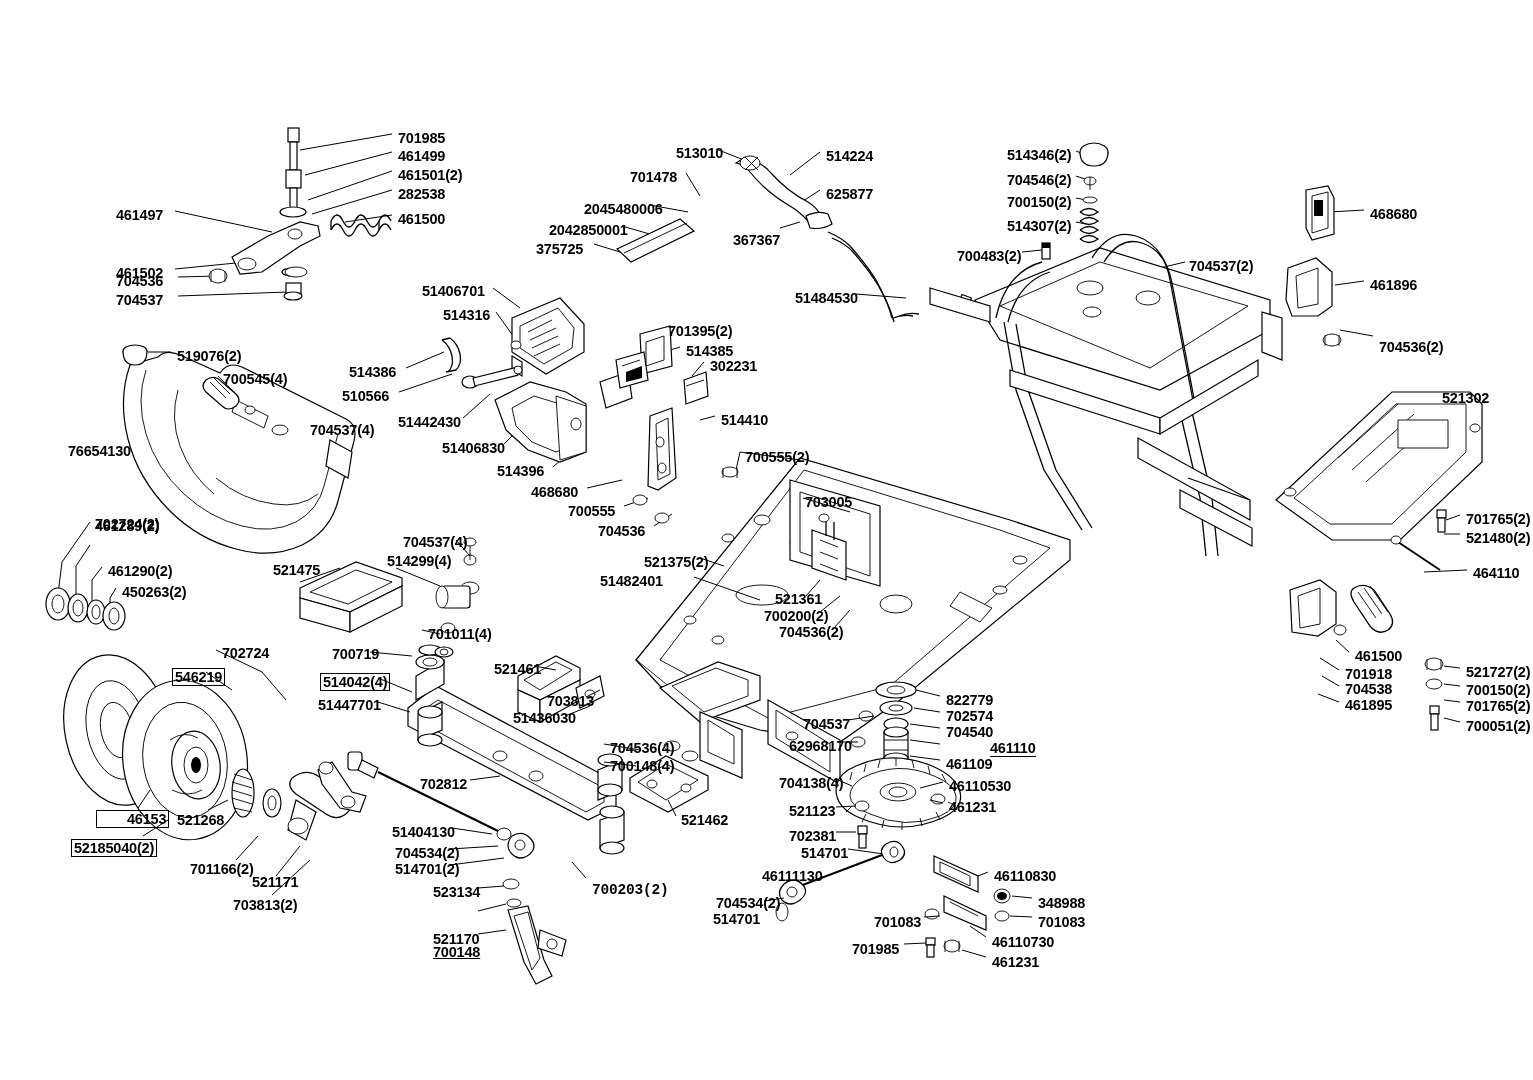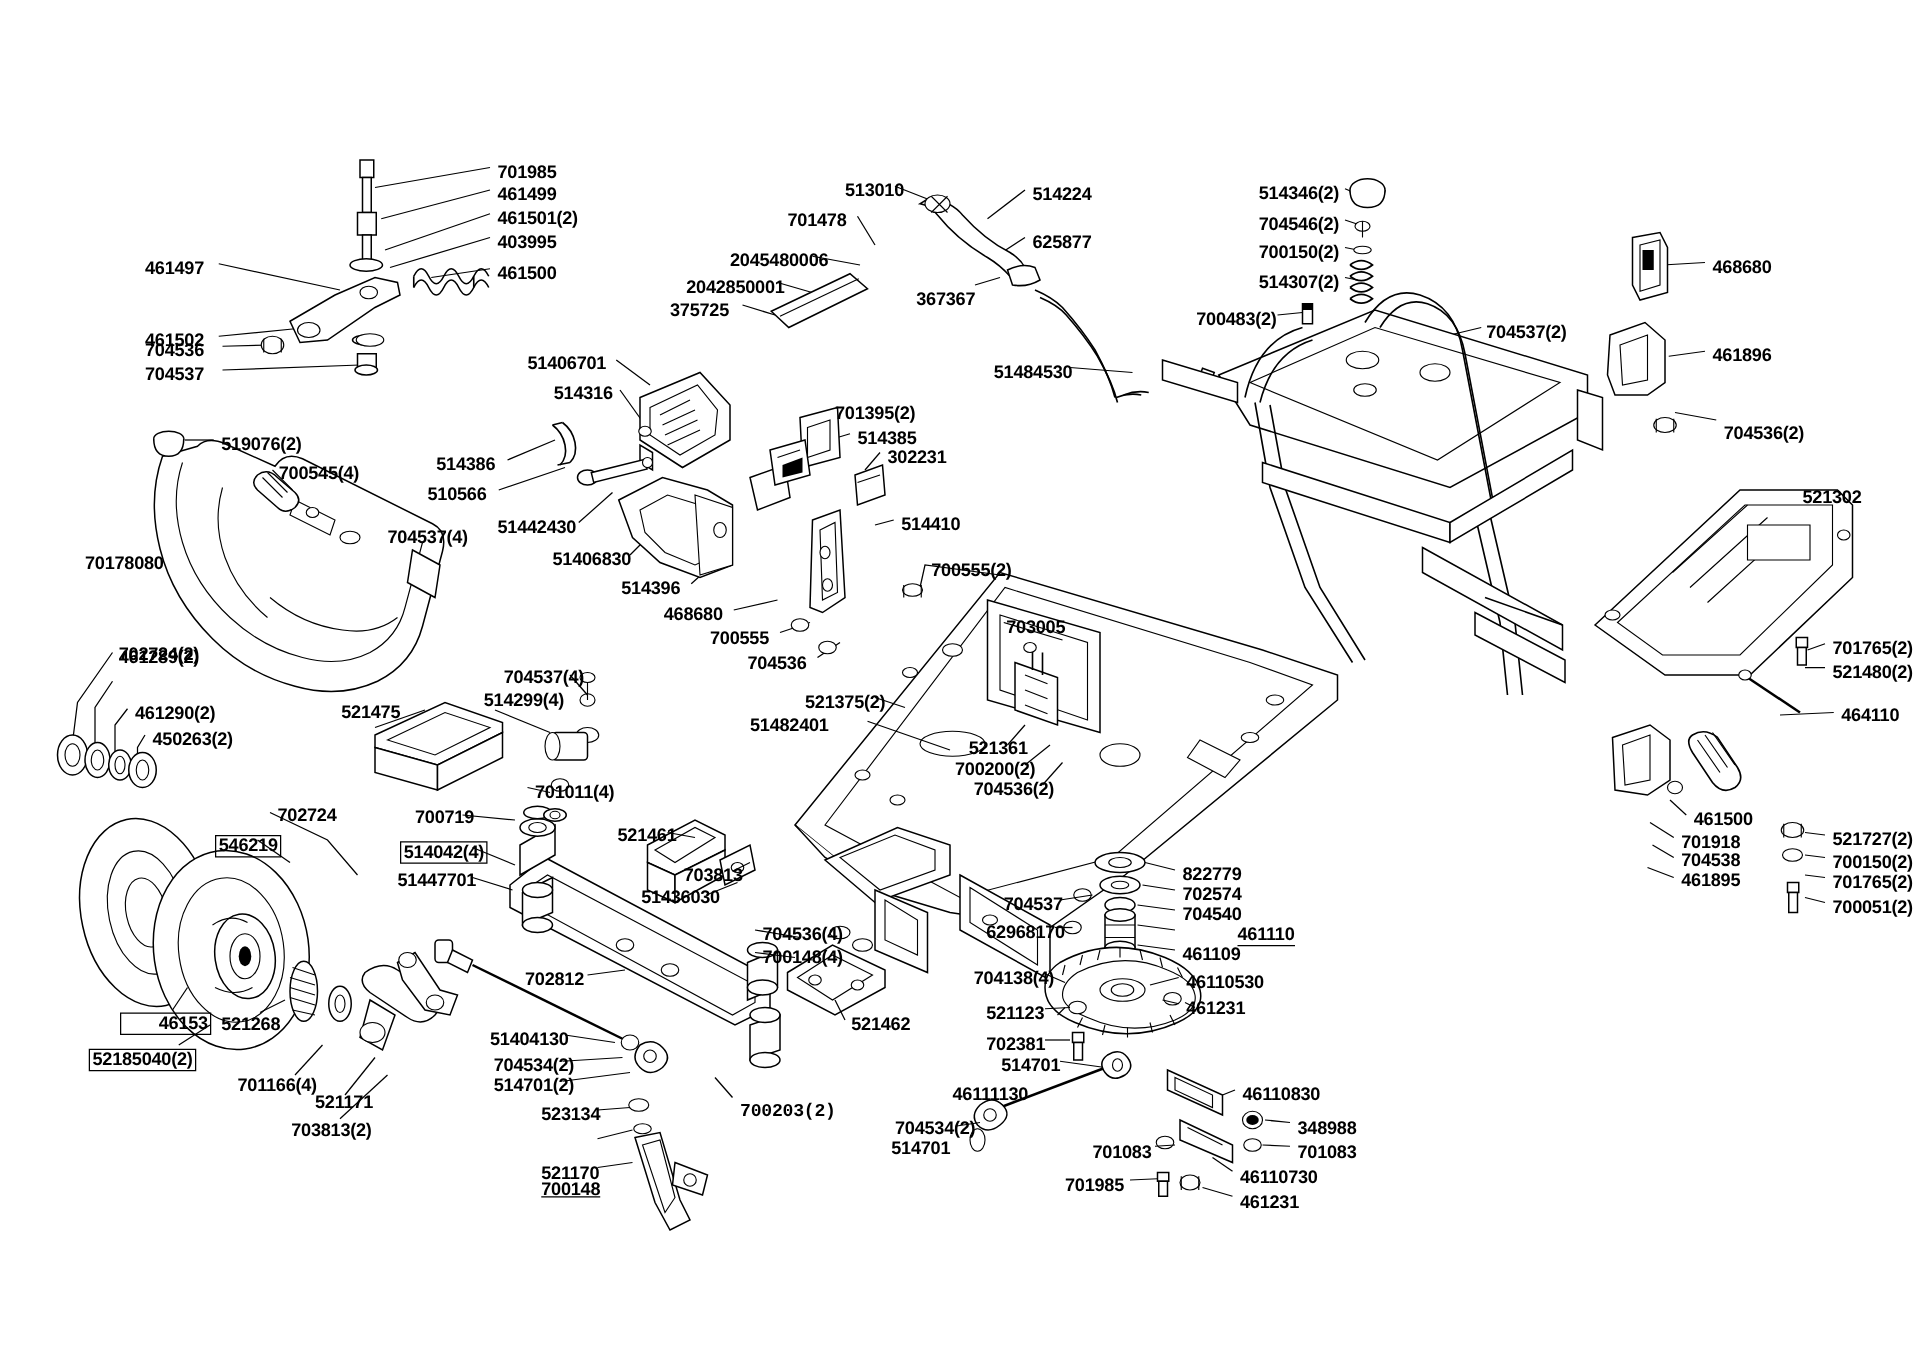--- a/index.html
+++ b/index.html
@@ -557,21 +557,21 @@
       <path d="M986 957 L962 950"></path>
       <path d="M904 944 L926 943"></path>
       <path d="M764 901 L784 898"></path>
     </g>
   </svg>
 
   <div id="labels">
       <div class="lbl" style="left: 398px; top: 130px;">701985</div>
       <div class="lbl" style="left: 398px; top: 148px;">461499</div>
       <div class="lbl" style="left: 398px; top: 167px;">461501(2)</div>
-      <div class="lbl" style="left: 398px; top: 186px;">403995</div>
+      <div class="lbl" style="left: 398px; top: 186px;">282538</div>
       <div class="lbl" style="left: 398px; top: 211px;">461500</div>
       <div class="lbl" style="left: 116px; top: 207px;">461497</div>
       <div class="lbl" style="left: 116px; top: 265px;">461502</div>
       <div class="lbl" style="left: 116px; top: 273px;">704536</div>
       <div class="lbl" style="left: 116px; top: 292px;">704537</div>
       <div class="lbl" style="left: 676px; top: 145px;">513010</div>
       <div class="lbl" style="left: 630px; top: 169px;">701478</div>
       <div class="lbl" style="left: 826px; top: 148px;">514224</div>
       <div class="lbl" style="left: 826px; top: 186px;">625877</div>
       <div class="lbl" style="left: 584px; top: 201px;">2045480006</div>
@@ -601,41 +601,41 @@
       <div class="lbl" style="left: 710px; top: 358px;">302231</div>
       <div class="lbl" style="left: 721px; top: 412px;">514410</div>
       <div class="lbl" style="left: 531px; top: 484px;">468680</div>
       <div class="lbl" style="left: 568px; top: 503px;">700555</div>
       <div class="lbl" style="left: 598px; top: 523px;">704536</div>
       <div class="lbl" style="left: 745px; top: 449px;">700555(2)</div>
       <div class="lbl" style="left: 805px; top: 494px;">703005</div>
       <div class="lbl" style="left: 177px; top: 348px;">519076(2)</div>
       <div class="lbl" style="left: 223px; top: 371px;">700545(4)</div>
       <div class="lbl" style="left: 310px; top: 422px;">704537(4)</div>
-      <div class="lbl" style="left: 68px; top: 443px;">70178080</div>
+      <div class="lbl" style="left: 68px; top: 443px;">76654130</div>
       <div class="lbl" style="left: 95px; top: 518px;">461289(2)</div>
       <div class="lbl" style="left: 95px; top: 516px;">702724(2)</div>
       <div class="lbl" style="left: 108px; top: 563px;">461290(2)</div>
       <div class="lbl" style="left: 122px; top: 584px;">450263(2)</div>
       <div class="lbl" style="left: 273px; top: 562px;">521475</div>
       <div class="lbl" style="left: 403px; top: 534px;">704537(4)</div>
       <div class="lbl" style="left: 387px; top: 553px;">514299(4)</div>
       <div class="lbl" style="left: 428px; top: 626px;">701011(4)</div>
       <div class="lbl" style="left: 332px; top: 646px;">700719</div>
       <div class="lbl" style="left: 222px; top: 645px;">702724</div>
       <div class="lbl boxed" style="left: 172px; top: 668px;">546219</div>
       <div class="lbl boxed" style="left: 320px; top: 673px;">514042(4)</div>
       <div class="lbl" style="left: 318px; top: 697px;">51447701</div>
       <div class="lbl" style="left: 494px; top: 661px;">521461</div>
       <div class="lbl" style="left: 547px; top: 693px;">703813</div>
       <div class="lbl" style="left: 513px; top: 710px;">51436030</div>
       <div class="lbl boxed" style="left: 96px; top: 810px; padding-left: 30px;">46153</div>
       <div class="lbl boxed" style="left: 71px; top: 839px;">52185040(2)</div>
       <div class="lbl" style="left: 177px; top: 812px;">521268</div>
-      <div class="lbl" style="left: 190px; top: 861px;">701166(4)</div>
+      <div class="lbl" style="left: 190px; top: 861px;">701166(2)</div>
       <div class="lbl" style="left: 252px; top: 874px;">521171</div>
       <div class="lbl" style="left: 233px; top: 897px;">703813(2)</div>
       <div class="lbl" style="left: 420px; top: 776px;">702812</div>
       <div class="lbl" style="left: 392px; top: 824px;">51404130</div>
       <div class="lbl" style="left: 395px; top: 845px;">704534(2)</div>
       <div class="lbl" style="left: 395px; top: 861px;">514701(2)</div>
       <div class="lbl" style="left: 433px; top: 884px;">523134</div>
       <div class="lbl" style="left: 433px; top: 944px; text-decoration: underline;">700148</div>
       <div class="lbl" style="left: 433px; top: 931px;">521170</div>
       <div class="lbl" style="left: 592px; top: 882px; font-family: Liberation Mono, monospace;">700203(2)</div>

